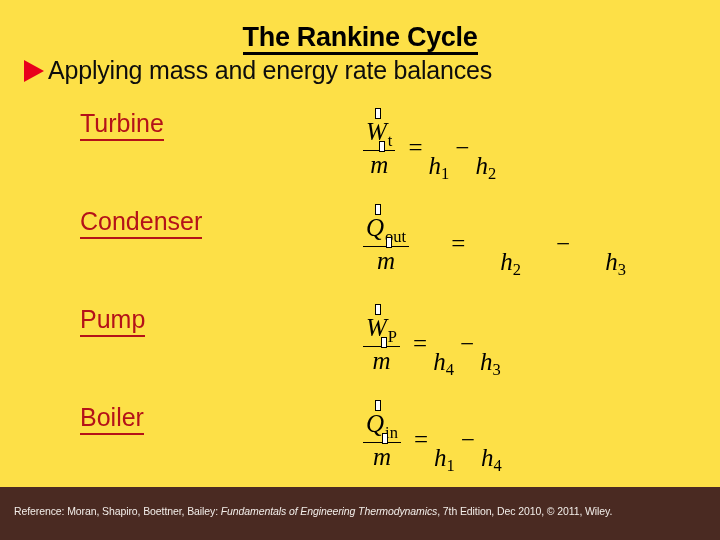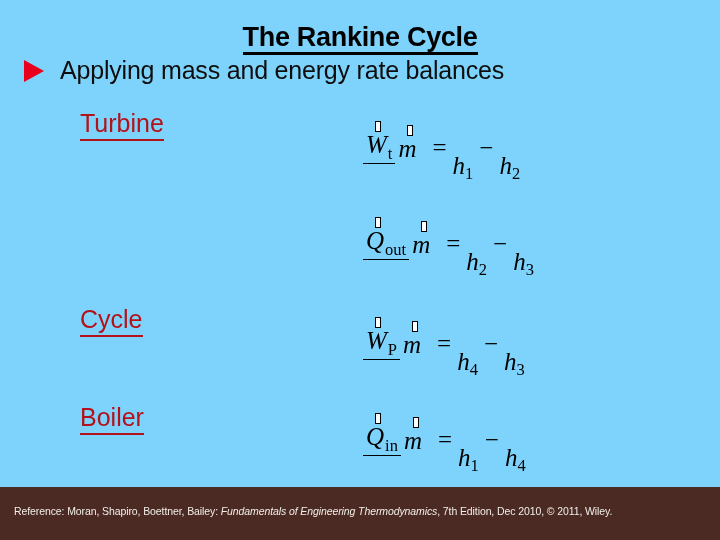--- a/index.html
+++ b/index.html
@@ -8,21 +8,21 @@
     padding: 0;
     background: #ffffff;
   }
   body {
     font-family: "Liberation Sans", sans-serif;
   }
   .slide {
     position: relative;
     width: 720px;
     height: 540px;
-    background: #7dd3fc;
+    background: #fde047;
     overflow: hidden;
   }
 
   
   .title-row {
     position: absolute;
     left: 0;
     top: 24px;
     width: 720px;
     text-align: center;
@@ -39,21 +39,21 @@
     padding-bottom: 1px;
   }
 
   .subtitle-row {
     position: absolute;
     left: 24px;
     top: 57px;
     width: 690px;
     display: flex;
     align-items: center;
-    gap: 16px;
+    gap: 4px;
   }
   .bullet-triangle {
     width: 0;
     height: 0;
     border-top: 11px solid transparent;
     border-bottom: 11px solid transparent;
     border-left: 20px solid #E8001C;
     flex: 0 0 auto;
     margin-top: 2px;
   }
@@ -97,21 +97,21 @@
     top: 0px;
     font-family: "Liberation Serif", serif;
     font-size: 25px;
     color: #000000;
     display: flex;
     align-items: center;
     white-space: nowrap;
   }
   .frac {
     display: inline-flex;
-    flex-direction: row;
+    flex-direction: column;
     align-items: center;
     vertical-align: middle;
     line-height: 1;
     margin-right: 7px;
   }
   .frac .num {
     padding: 0 3px 1px 3px;
     border-bottom: 1.6px solid #000;
   }
   .frac .den {
@@ -200,34 +200,35 @@
           <span class="den"><span class="mvar"><span class="accent"></span><span>m</span></span></span>
         </span>
         <span class="op">=</span>
         <span class="hvar"><span>h</span><span class="sub-i">1</span></span>
         <span class="op">−</span>
         <span class="hvar"><span>h</span><span class="sub-i">2</span></span>
       </span>
     </div>
 
     <div class="comp-row">
-      <span class="equation" style="top:6px;">
+      <span class="comp-label">Condenser</span>
+      <span class="equation" style="top:6px;gap:29px;">
         <span class="frac">
           <span class="num"><span class="mvar"><span class="accent"></span><span>Q</span></span><span class="sub">out</span></span>
           <span class="den"><span class="mvar"><span class="accent"></span><span>m</span></span></span>
         </span>
         <span class="op">=</span>
         <span class="hvar"><span>h</span><span class="sub-i">2</span></span>
         <span class="op">−</span>
         <span class="hvar"><span>h</span><span class="sub-i">3</span></span>
       </span>
     </div>
 
     <div class="comp-row">
-      <span class="comp-label">Cycle</span>
+      <span class="comp-label">Pump</span>
       <span class="equation" style="top:8px;">
         <span class="frac">
           <span class="num"><span class="mvar"><span class="accent wide"></span><span>W</span></span><span class="sub">P</span></span>
           <span class="den"><span class="mvar"><span class="accent"></span><span>m</span></span></span>
         </span>
         <span class="op">=</span>
         <span class="hvar"><span>h</span><span class="sub-i">4</span></span>
         <span class="op">−</span>
         <span class="hvar"><span>h</span><span class="sub-i">3</span></span>
       </span>

